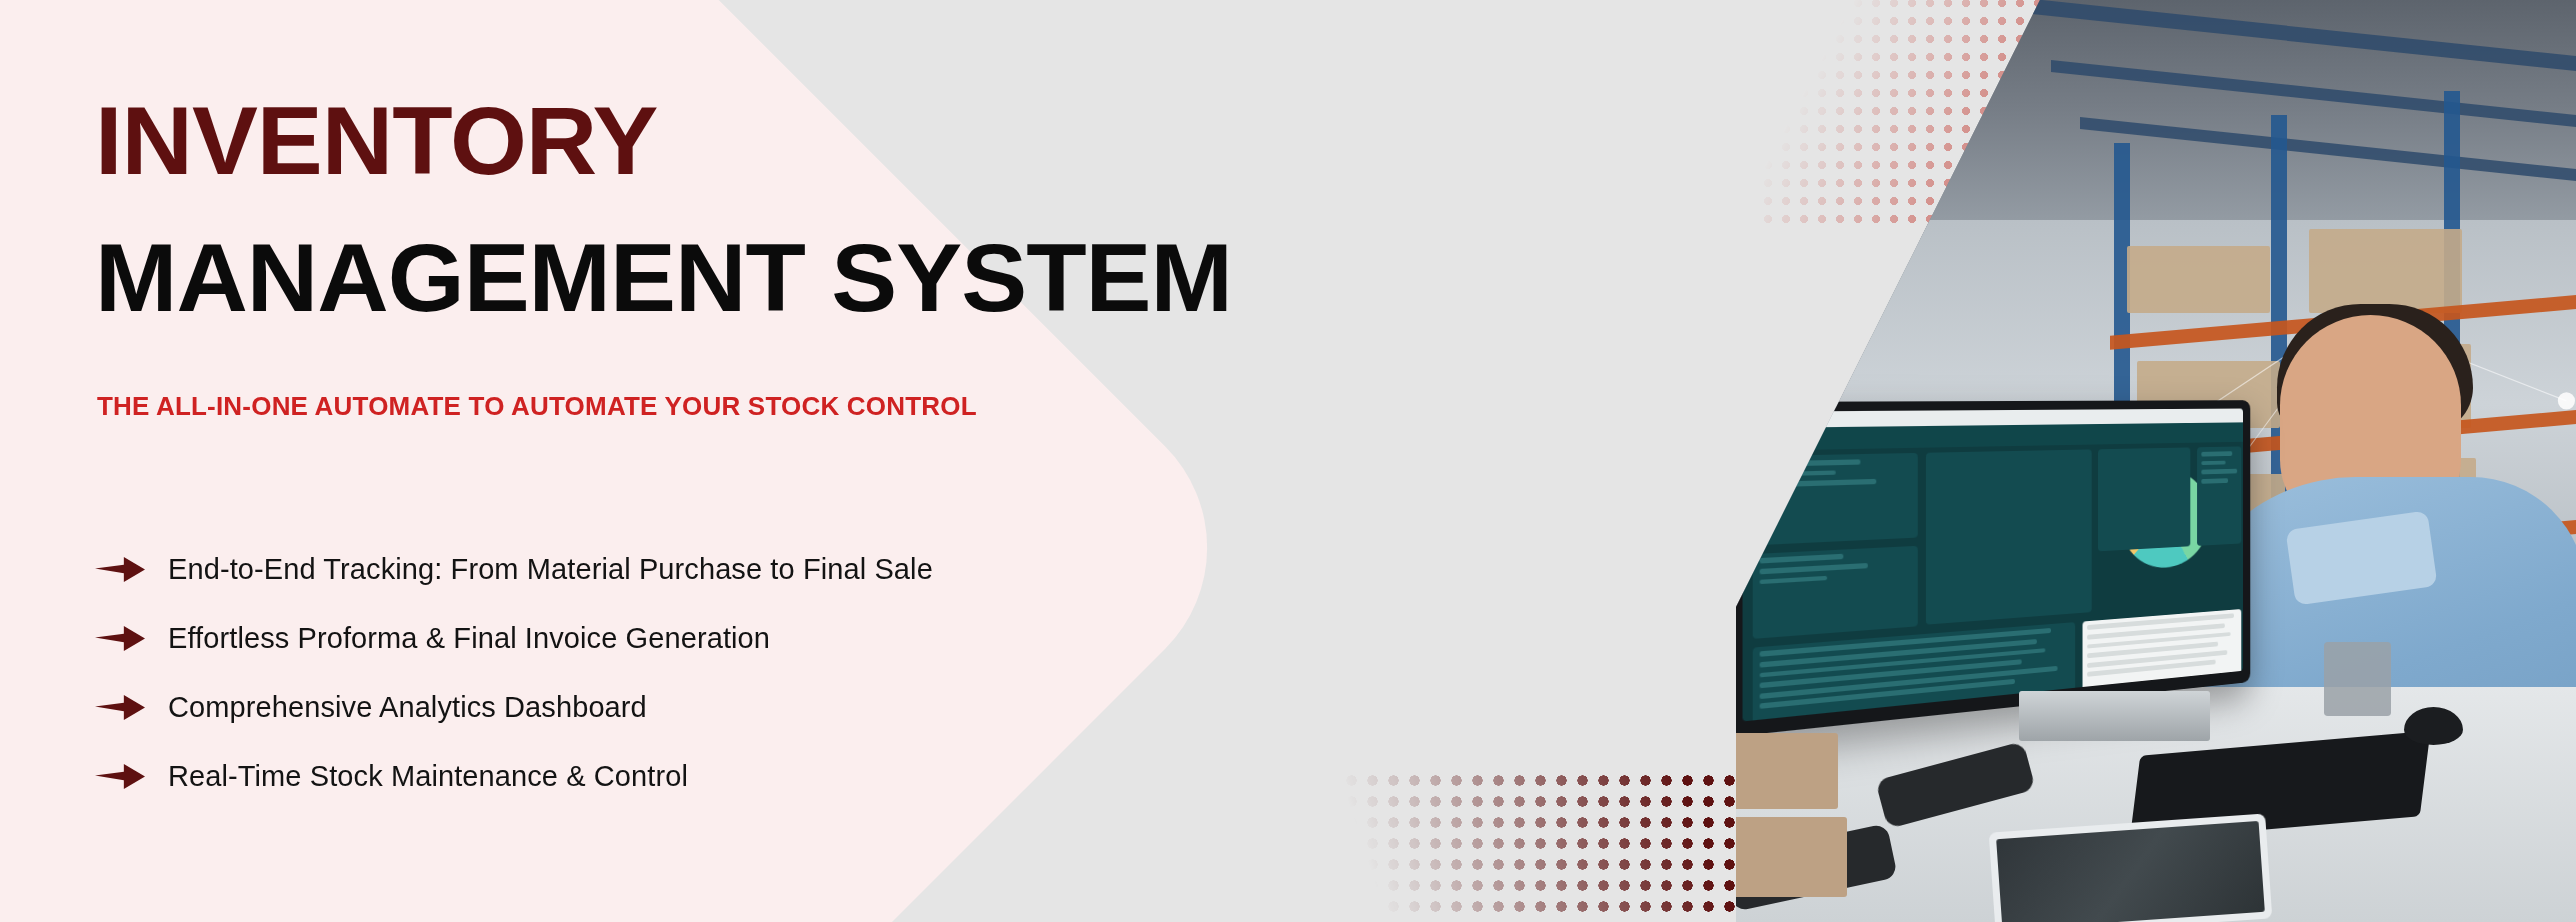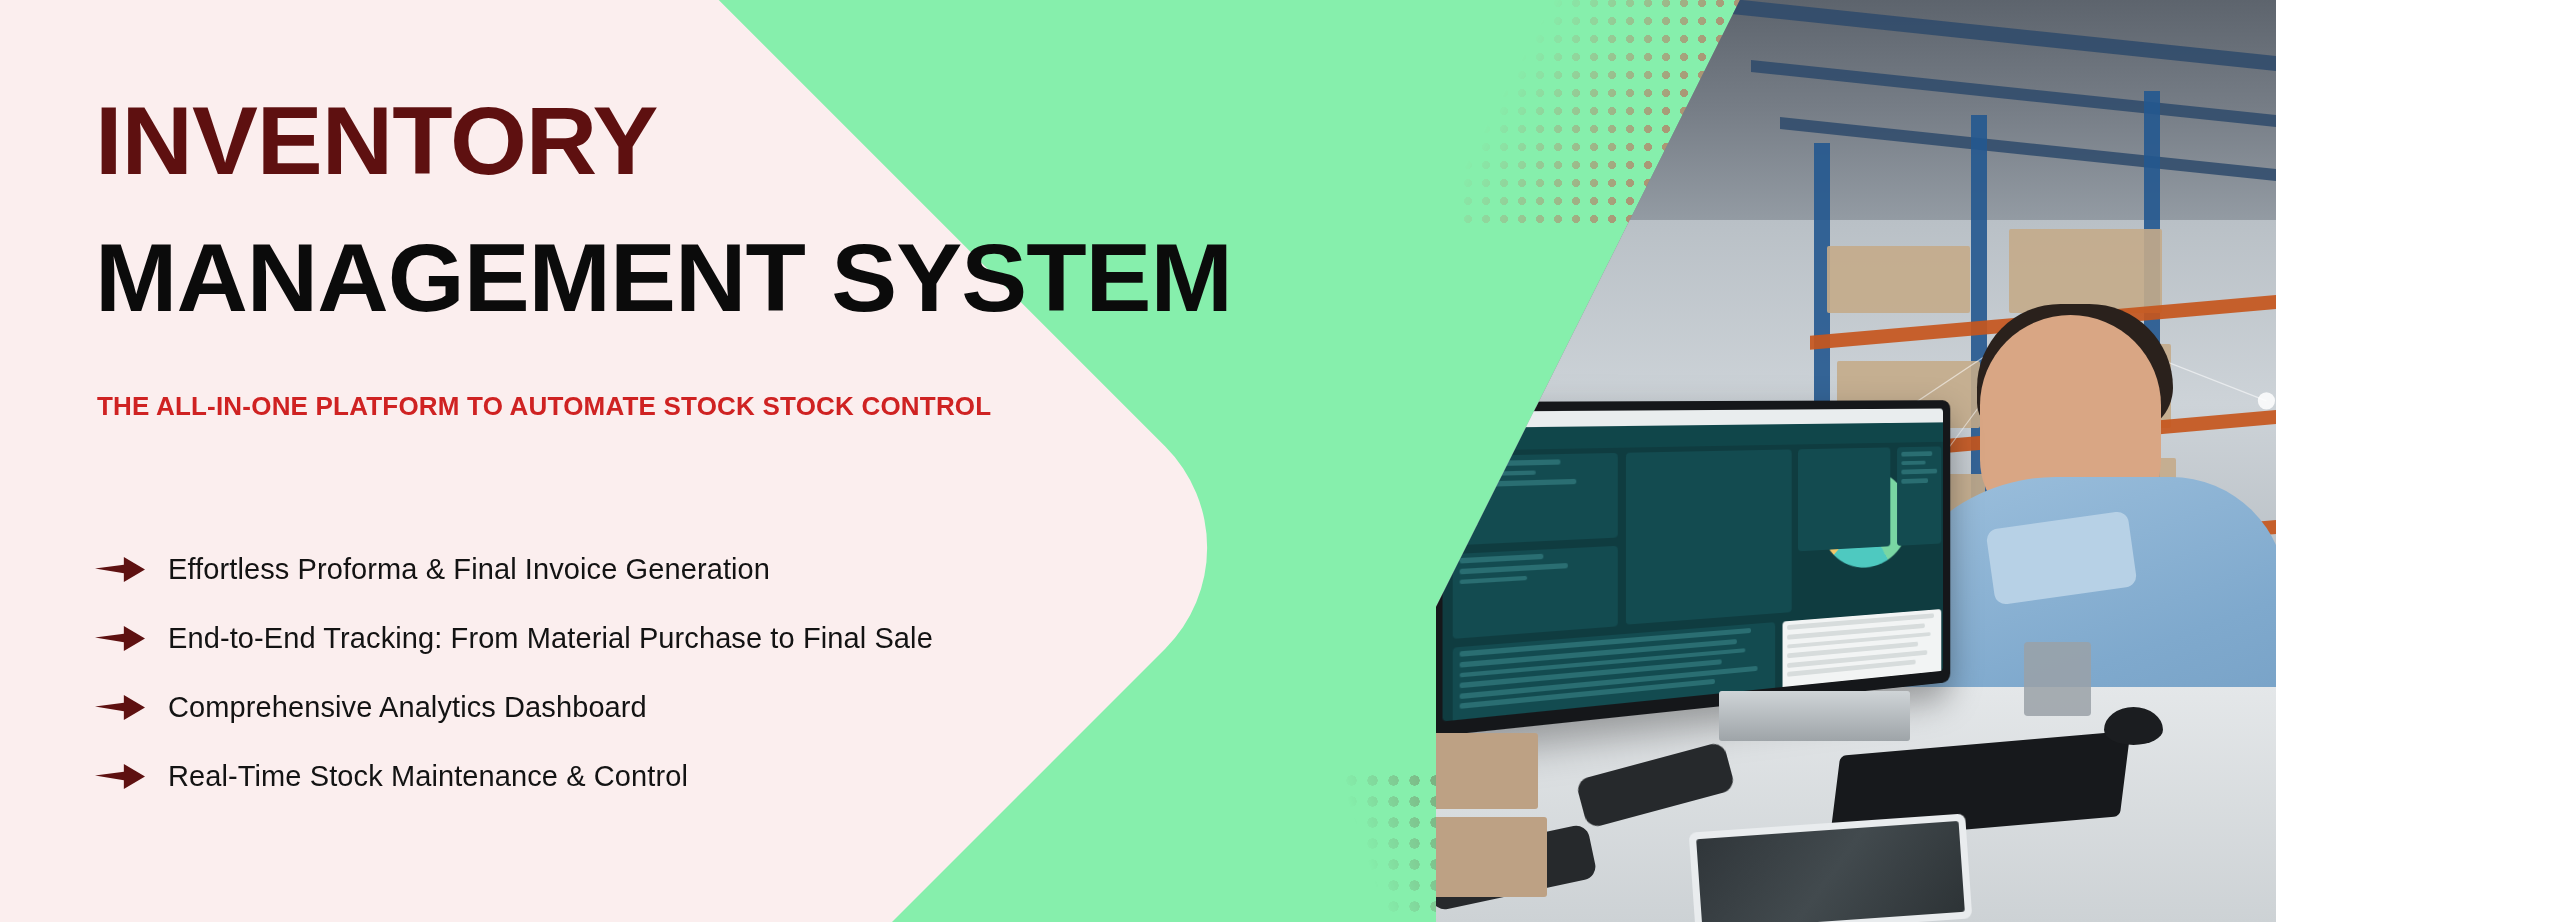--- a/index.html
+++ b/index.html
@@ -5,22 +5,22 @@
 <style>
   * { margin:0; padding:0; box-sizing:border-box; }
   html, body {
     width:2576px; height:922px;
     background:#ffffff;
     font-family:"Liberation Sans", sans-serif;
     overflow:hidden;
   }
   #banner {
     position:relative;
-    width:2276px; height:922px;
-    background:#86efac;
+    width:2576px; height:922px;
+    background:#e5e5e5;
     overflow:hidden;
     text-align:center;
   }
 
   
   .pink-slab {
     position:absolute;
     left:-401px; top:-143px;
     width:1451px; height:1213px;
     background:#fbeeee;
@@ -419,34 +419,34 @@
       <div class="scanner sc2"></div>
       <div class="carton"></div>
       <div class="carton carton2"></div>
     </div>
   </div>
 
   <div class="content">
 
     <div class="title-1">INVENTORY</div>
     <div class="title-2">MANAGEMENT SYSTEM</div>
-    <div class="subtitle">THE ALL-IN-ONE PLATFORM TO AUTOMATE STOCK STOCK CONTROL</div>
+    <div class="subtitle">THE ALL-IN-ONE AUTOMATE TO AUTOMATE YOUR STOCK CONTROL</div>
 
     <ul class="features">
       <li class="feature-item">
         <svg class="arrow-icon" viewBox="0 0 52 30">
           <path d="M0 14 L30 10 L30 2 L52 15 L30 28 L30 19 Z" fill="#5E1111"></path>
         </svg>
-        <span class="feature-label">Effortless Proforma &amp; Final Invoice Generation</span>
+        <span class="feature-label">End-to-End Tracking: From Material Purchase to Final Sale</span>
       </li>
       <li class="feature-item">
         <svg class="arrow-icon" viewBox="0 0 52 30">
           <path d="M0 14 L30 10 L30 2 L52 15 L30 28 L30 19 Z" fill="#5E1111"></path>
         </svg>
-        <span class="feature-label">End-to-End Tracking: From Material Purchase to Final Sale</span>
+        <span class="feature-label">Effortless Proforma &amp; Final Invoice Generation</span>
       </li>
       <li class="feature-item">
         <svg class="arrow-icon" viewBox="0 0 52 30">
           <path d="M0 14 L30 10 L30 2 L52 15 L30 28 L30 19 Z" fill="#5E1111"></path>
         </svg>
         <span class="feature-label">Comprehensive Analytics Dashboard</span>
       </li>
       <li class="feature-item">
         <svg class="arrow-icon" viewBox="0 0 52 30">
           <path d="M0 14 L30 10 L30 2 L52 15 L30 28 L30 19 Z" fill="#5E1111"></path>

